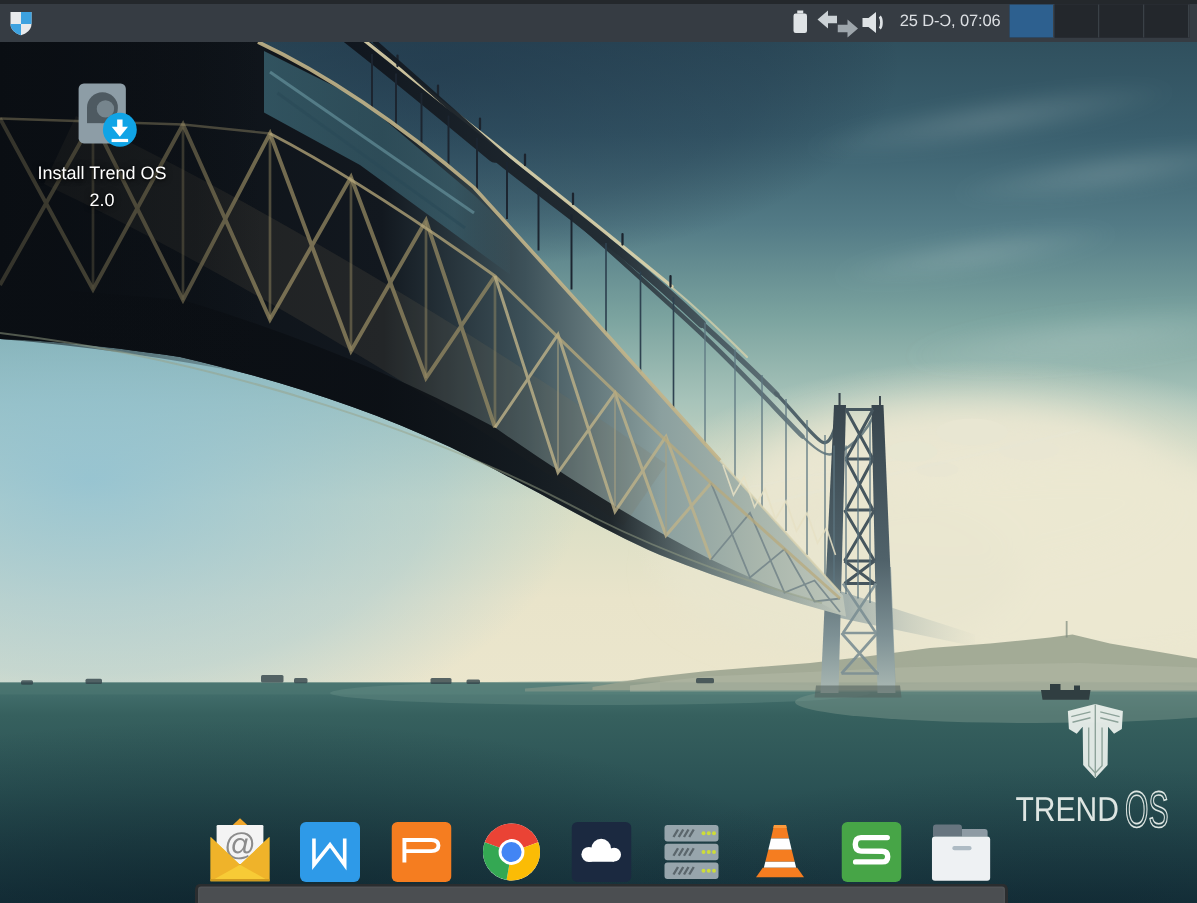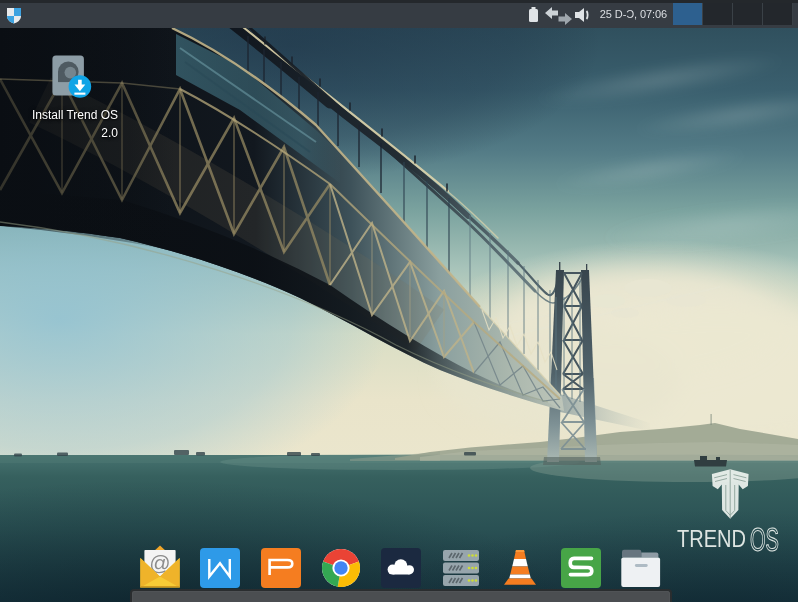--- a/index.html
+++ b/index.html
@@ -6,21 +6,21 @@
 #stage{position:relative;width:798px;height:602px;overflow:hidden;}
 #wall{position:absolute;left:0;top:0;}
 #panel{position:absolute;left:0;top:0;width:798px;height:28px;
 background:linear-gradient(#24282c 0px,#24282c 3px,#363c43 3px,#363c43 28px);}
 #clock{position:absolute;right:131px;top:0;height:28px;line-height:29px;color:#dcdfe3;font-size:11px;letter-spacing:-0.1px;}
 #pager{position:absolute;left:673px;top:3px;width:120px;height:22px;background:#23272c;display:flex;}
 #pager .c{width:30px;height:22px;border-right:1px solid #3a4147;box-sizing:border-box;background:#23272c;}
 #pager .c.on{background:#2d608f;}
 .tray{position:absolute;top:0;height:28px;}
 #dicon{position:absolute;left:18px;top:54px;width:100px;text-align:center;color:#fff;}
-#dicon .lbl{font-size:12px;line-height:17.5px;margin-top:1px;text-shadow:0 1px 2px rgba(0,0,0,.85),0 0 4px rgba(0,0,0,.5);text-align:right;}
+#dicon .lbl{font-size:12px;line-height:17.5px;margin-top:1px;text-shadow:0 1px 2px rgba(0,0,0,.85),0 0 4px rgba(0,0,0,.5);}
 .dock{position:absolute;top:548px;width:40px;height:40px;}
 #peek{position:absolute;left:130px;top:589px;width:542px;height:13px;background:#505356;
 border:2px solid #2a2d2f;border-bottom:none;border-radius:4px 4px 0 0;box-sizing:border-box;}
 #peek .inner{margin:1px 1px 0 1px;height:10px;background:#4b4e51;border-radius:2px 2px 0 0;}
 </style></head>
 <body>
 <div id="stage">
 <svg id="wall" width="798" height="602" viewBox="0 0 798 602">
 <defs>
 <linearGradient id="sky" x1="0" y1="28" x2="0" y2="465" gradientUnits="userSpaceOnUse">

